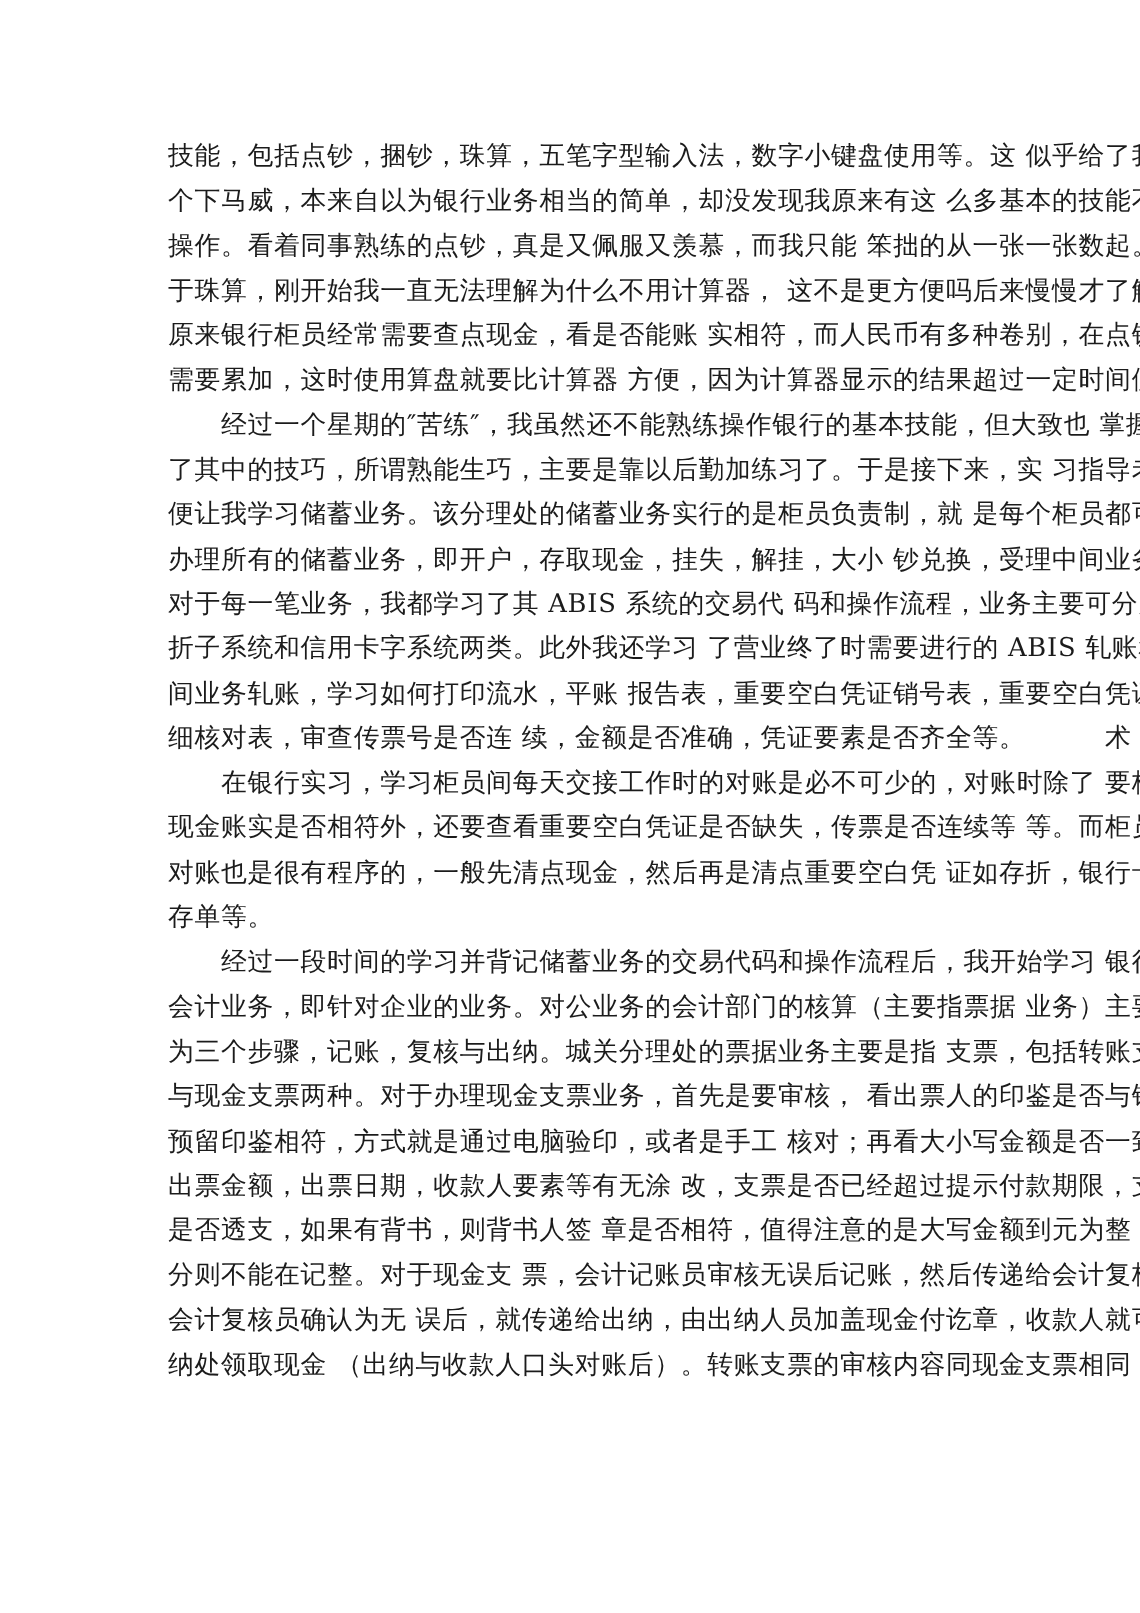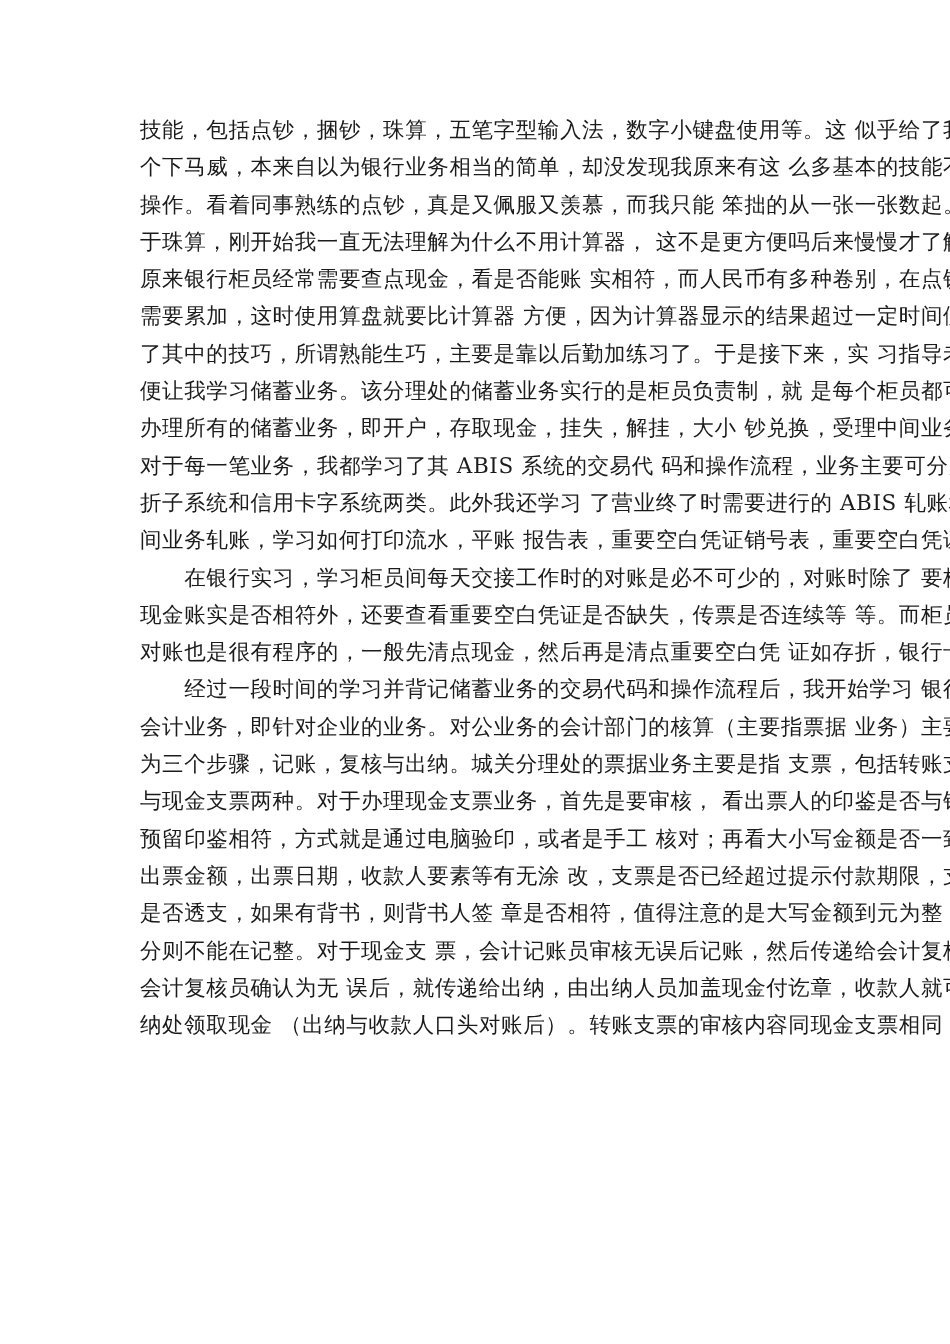--- a/index.html
+++ b/index.html
@@ -51,32 +51,35 @@
     <div>
       <div class="doc-line">技能，包括点钞，捆钞，珠算，五笔字型输入法，数字小键盘使用等。这 似乎给了我一</div>
       <div class="doc-line">个下马威，本来自以为银行业务相当的简单，却没发现我原来有这 么多基本的技能不会</div>
       <div class="doc-line">操作。看着同事熟练的点钞，真是又佩服又羡慕，而我只能 笨拙的从一张一张数起。对</div>
       <div class="doc-line">于珠算，刚开始我一直无法理解为什么不用计算器， 这不是更方便吗后来慢慢才了解，</div>
       <div class="doc-line">原来银行柜员经常需要查点现金，看是否能账 实相符，而人民币有多种卷别，在点钞时</div>
       <div class="doc-line">需要累加，这时使用算盘就要比计算器 方便，因为计算器显示的结果超过一定时间便会</div>
     </div>
 
     <div>
+      <div class="doc-line">　　经过一个星期的″苦练″，我虽然还不能熟练操作银行的基本技能，但大致也 掌握</div>
       <div class="doc-line">了其中的技巧，所谓熟能生巧，主要是靠以后勤加练习了。于是接下来，实 习指导老师</div>
       <div class="doc-line">便让我学习储蓄业务。该分理处的储蓄业务实行的是柜员负责制，就 是每个柜员都可以</div>
       <div class="doc-line">办理所有的储蓄业务，即开户，存取现金，挂失，解挂，大小 钞兑换，受理中间业务等</div>
       <div class="doc-line">对于每一笔业务，我都学习了其 ABIS 系统的交易代 码和操作流程，业务主要可分为单</div>
       <div class="doc-line">折子系统和信用卡字系统两类。此外我还学习 了营业终了时需要进行的 ABIS 轧账和中</div>
       <div class="doc-line">间业务轧账，学习如何打印流水，平账 报告表，重要空白凭证销号表，重要空白凭证明</div>
+      <div class="doc-line">细核对表，审查传票号是否连 续，金额是否准确，凭证要素是否齐全等。　　　术</div>
     </div>
 
     <div>
       <div class="doc-line">　　在银行实习，学习柜员间每天交接工作时的对账是必不可少的，对账时除了 要核对</div>
       <div class="doc-line">现金账实是否相符外，还要查看重要空白凭证是否缺失，传票是否连续等 等。而柜员间</div>
       <div class="doc-line">对账也是很有程序的，一般先清点现金，然后再是清点重要空白凭 证如存折，银行卡，</div>
+      <div class="doc-line">存单等。</div>
     </div>
 
     <div>
       <div class="doc-line">　　经过一段时间的学习并背记储蓄业务的交易代码和操作流程后，我开始学习 银行的</div>
       <div class="doc-line">会计业务，即针对企业的业务。对公业务的会计部门的核算（主要指票据 业务）主要分</div>
       <div class="doc-line">为三个步骤，记账，复核与出纳。城关分理处的票据业务主要是指 支票，包括转账支票</div>
       <div class="doc-line">与现金支票两种。对于办理现金支票业务，首先是要审核， 看出票人的印鉴是否与银行</div>
       <div class="doc-line">预留印鉴相符，方式就是通过电脑验印，或者是手工 核对；再看大小写金额是否一致，</div>
       <div class="doc-line">出票金额，出票日期，收款人要素等有无涂 改，支票是否已经超过提示付款期限，支票</div>
       <div class="doc-line">是否透支，如果有背书，则背书人签 章是否相符，值得注意的是大写金额到元为整，到</div>

